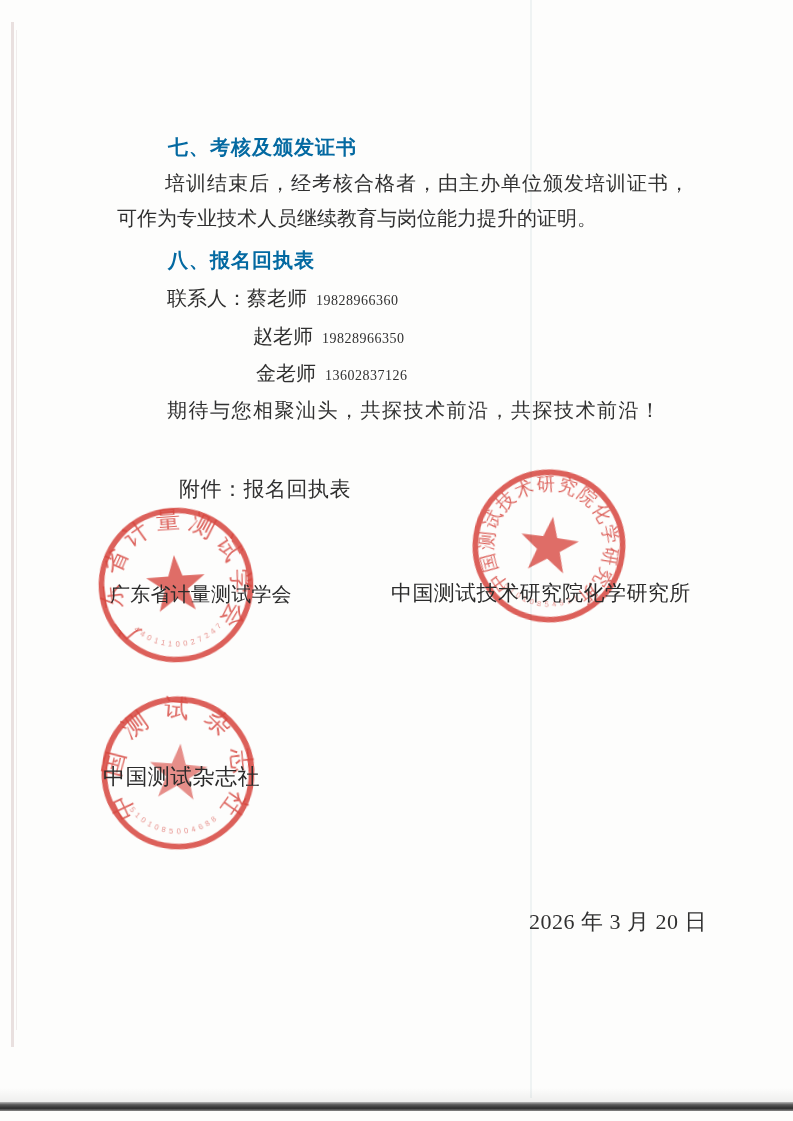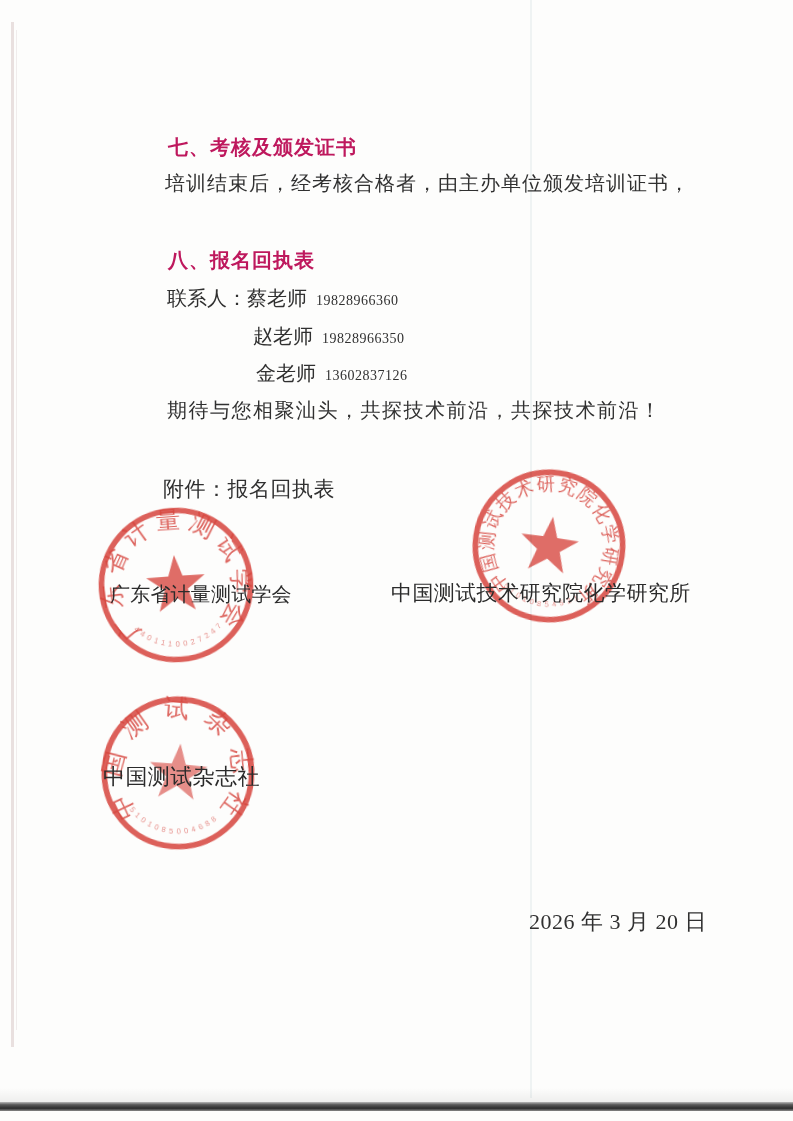--- a/index.html
+++ b/index.html
@@ -21,25 +21,25 @@
   .scan-line-mid   { position:absolute; left:530px; top:0; width:2px; height:1098px;
                      background:rgba(175,200,205,.18); }
   .bottom-smudge   { position:absolute; left:0; top:1088px; width:793px; height:14px;
                      background:linear-gradient(to bottom, rgba(0,0,0,0) 0%, rgba(0,0,0,.06) 100%); }
   .bottom-shadow   { position:absolute; left:0; top:1102px; width:793px; height:9px;
                      background:linear-gradient(to bottom,#b9b9b9 0%, #5a5a5a 30%, #2d2d2d 70%, #8a8a8a 100%); }
 
   
   .t { position:absolute; line-height:1.25; white-space:nowrap; }
   .heading { font-family:"Liberation Sans", sans-serif; font-weight:bold; font-size:20px;
-             color:#be185d; letter-spacing:1px; }
+             color:#0369a1; letter-spacing:1px; }
   .body20 { font-size:20px; }
   .sp1  { letter-spacing:1px; }
   .sp15 { letter-spacing:1.5px; }
-  .attach { font-size:21px; letter-spacing:0.5px; }
+  .attach { font-size:21px; letter-spacing:0.5px;margin-left:16px; }
   .phone { font-family:"Liberation Serif", serif; font-size:14px; margin-left:9px; letter-spacing:0.5px; }
   .phone-wide { }
   .org { font-size:21px; letter-spacing:0.4px; color:#2b2b2b; }
   .org-small { font-size:20px; letter-spacing:0.2px; }
   .org-wide  { font-size:22px; }
   .date { font-size:22px; letter-spacing:0.5px;margin-left:26px; }
 
   
   .seal { position:absolute; mix-blend-mode:multiply; filter:blur(0.4px); }
   .seal-ring   { fill:none; stroke:var(--seal_red); stroke-width:7; opacity:.85; }
@@ -56,20 +56,21 @@
 <div class="page">
 
   <div class="scan-line-left"></div>
   <div class="scan-line-left2"></div>
   <div class="scan-line-mid"></div>
   <div class="bottom-smudge"></div>
   <div class="bottom-shadow"></div>
 
   <div class="t heading" style="left:168px; top:135px">七、考核及颁发证书</div>
   <div class="t body20 sp1" style="left:165px; top:171px">培训结束后，经考核合格者，由主办单位颁发培训证书，</div>
+  <div class="t body20" style="left:117px; top:206px">可作为专业技术人员继续教育与岗位能力提升的证明。</div>
 
   <div class="t heading" style="left:168px; top:248px">八、报名回执表</div>
 
   <div class="t body20" style="left:167px; top:286px">
     <span>联系人：</span><span>蔡老师</span><span class="phone">19828966360</span>
   </div>
 
   <div class="t body20" style="left:253px; top:324px">
     <span>赵老师</span><span class="phone">19828966350</span>
   </div>

